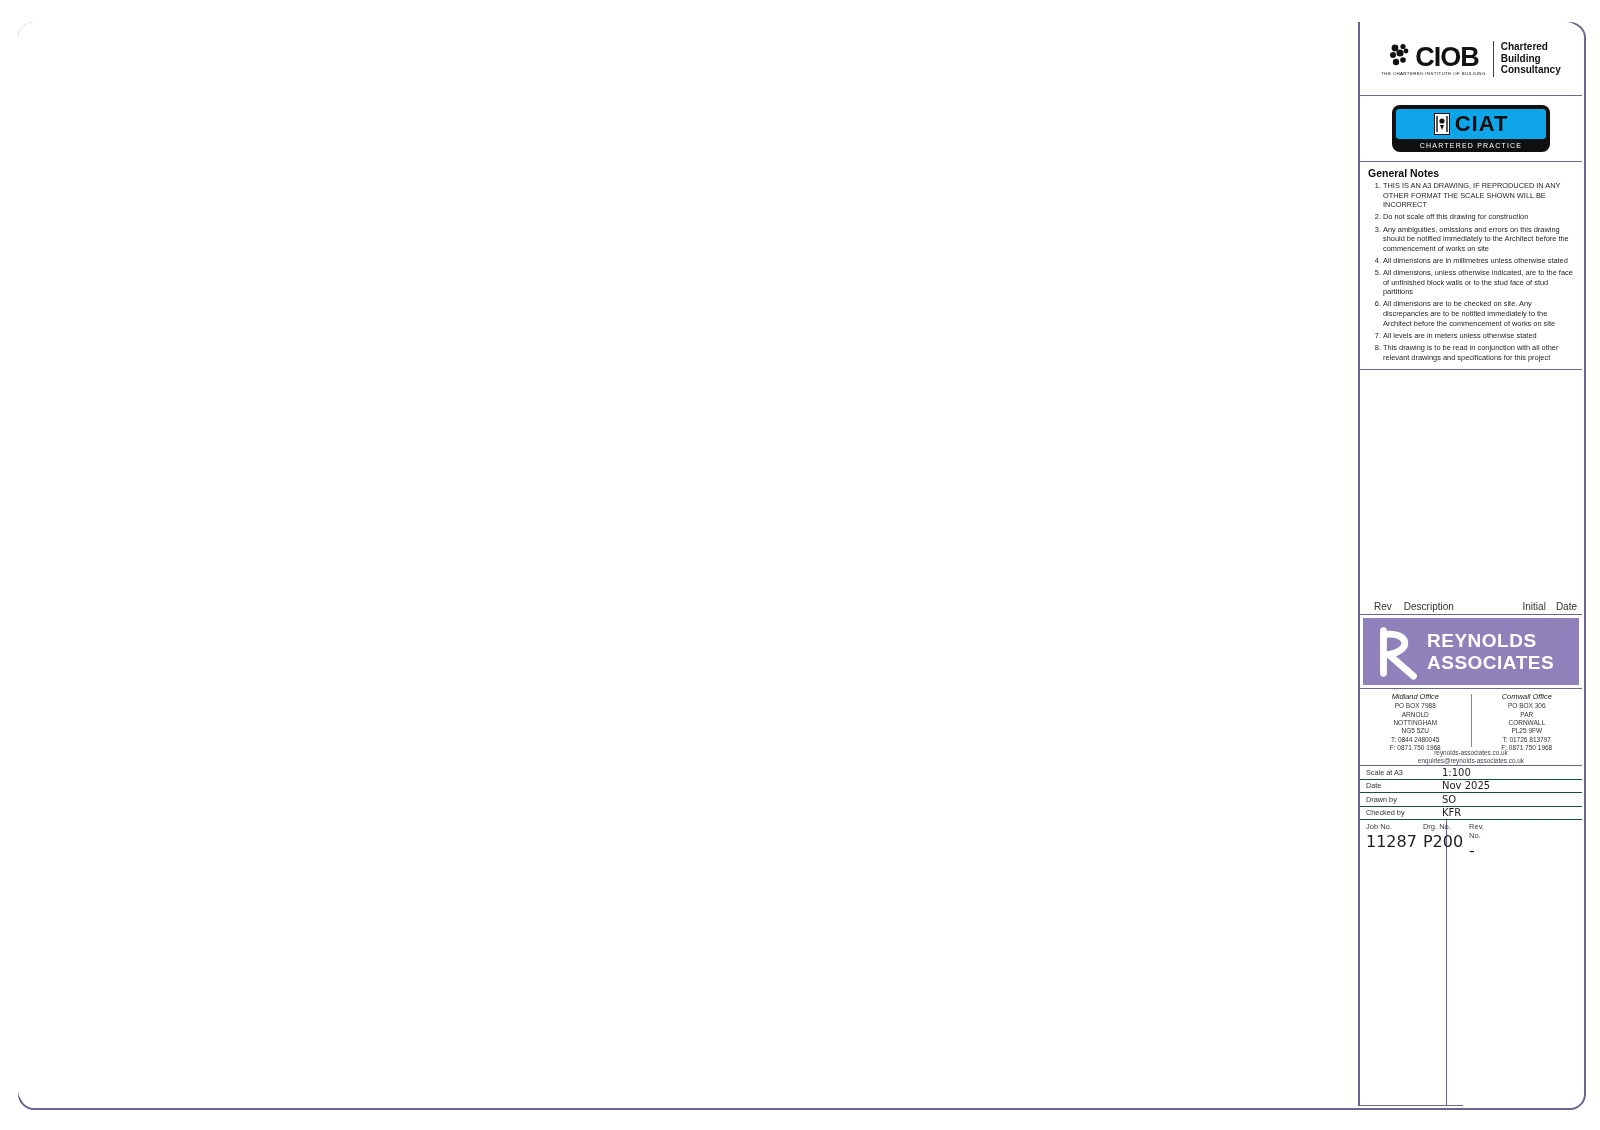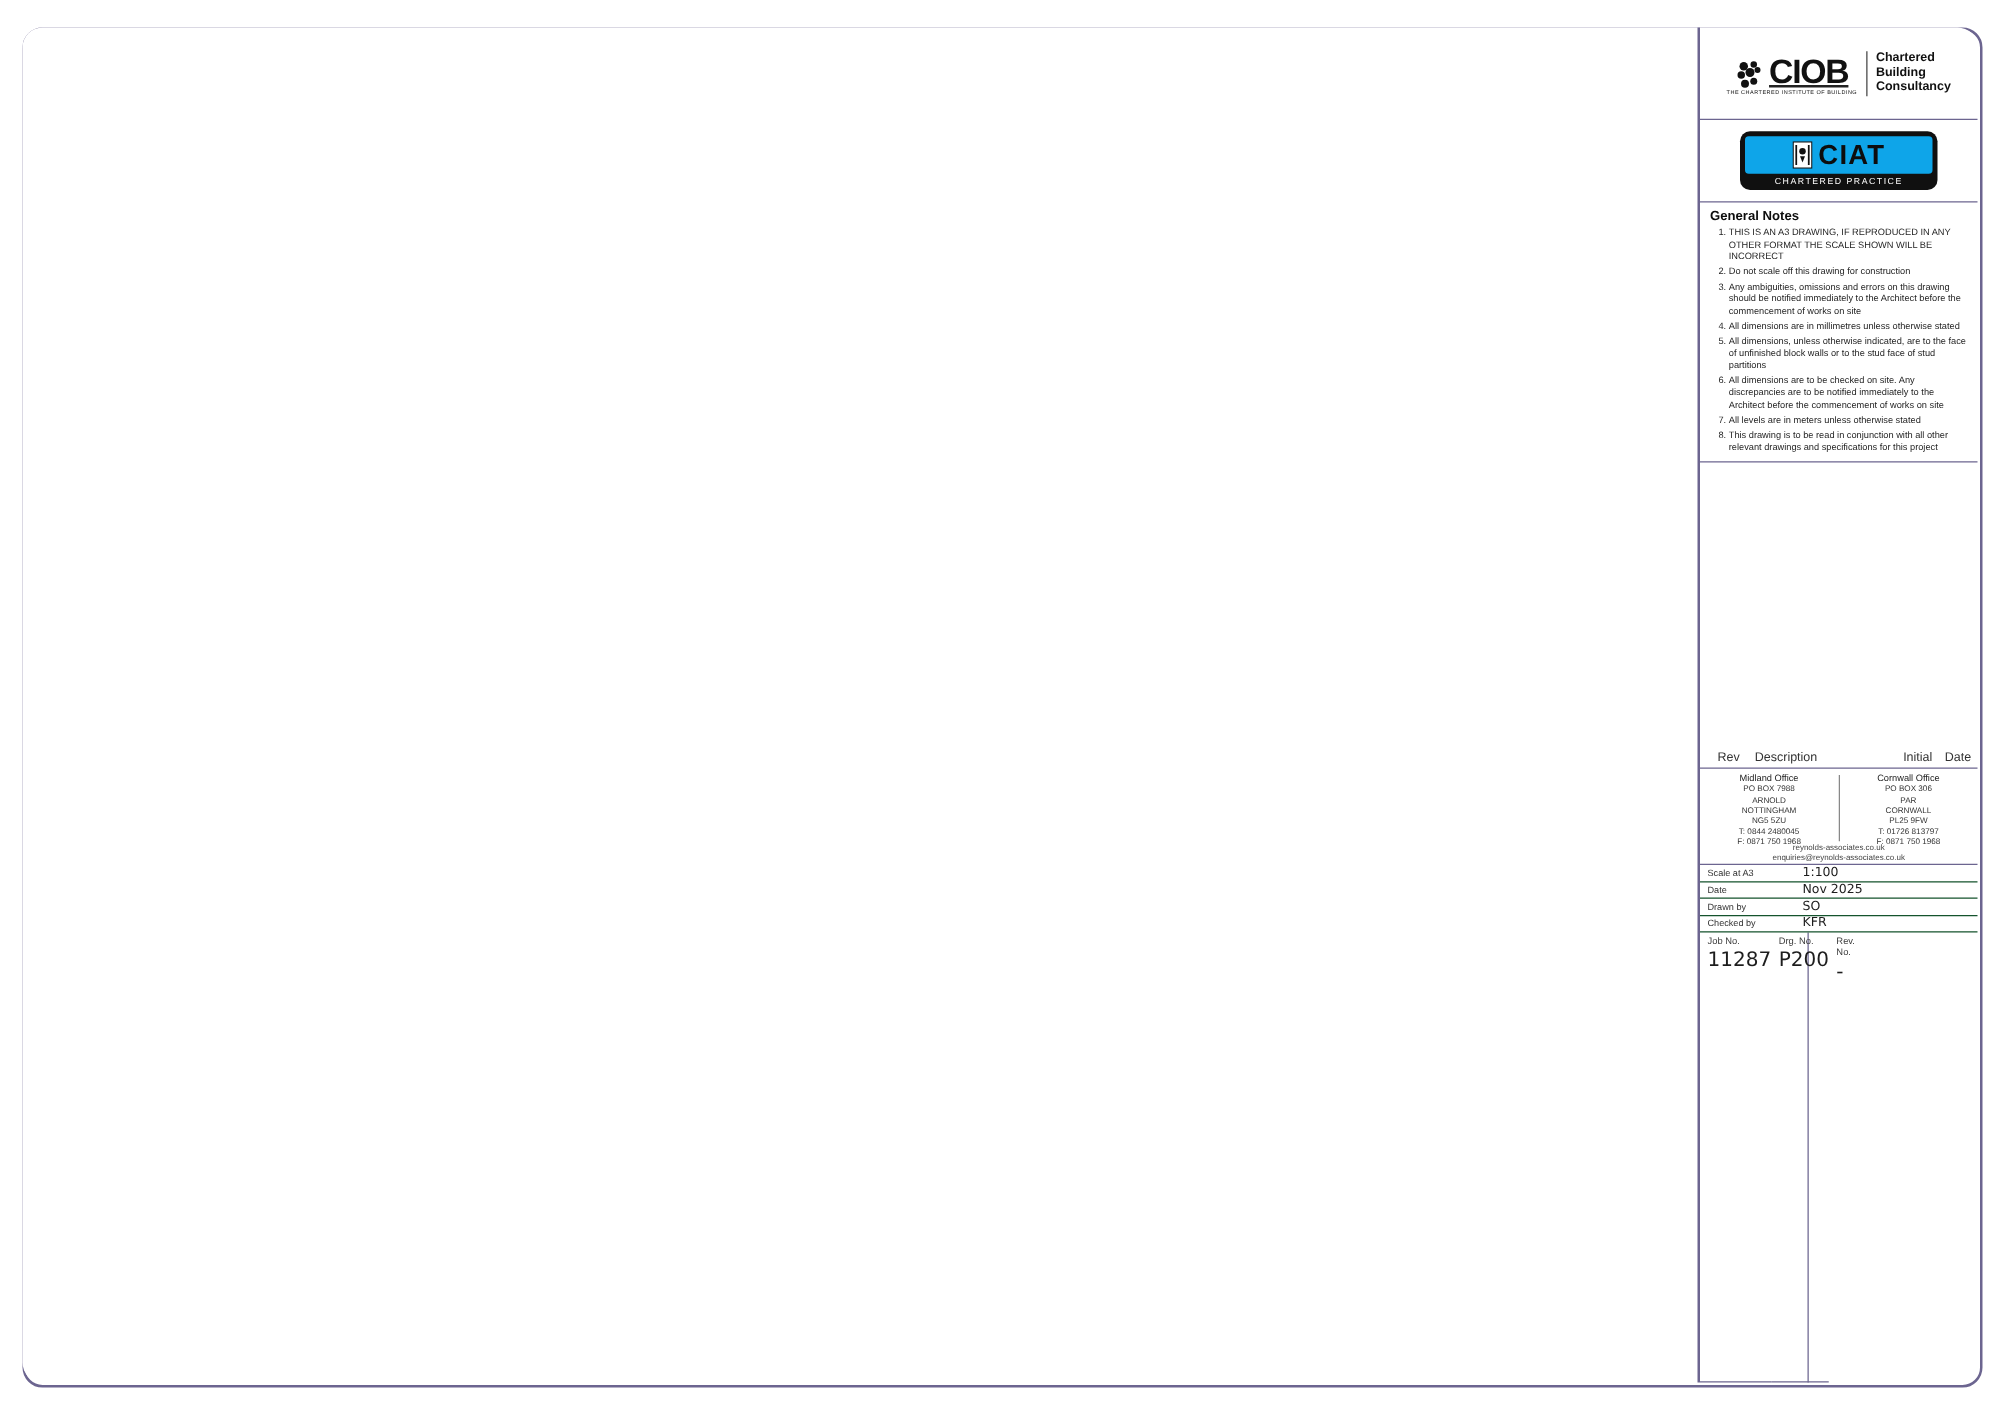--- a/index.html
+++ b/index.html
@@ -26,21 +26,21 @@
   
   .watermark{position:absolute;left:1217px;top:940px;width:230px;height:70px;
              transform:rotate(-90deg);font-size:56px;font-weight:800;color:#bcbcbe;
              letter-spacing:1px;white-space:nowrap;}
   
   .tb{position:absolute;right:0;top:0;bottom:0;width:222px;border-left:2px solid #6c6590;
       display:flex;flex-direction:column;}
   .tb-sec{border-bottom:1.5px solid #6c6590;box-sizing:border-box;position:relative;}
   .tb-ciob{height:74px;display:flex;align-items:center;justify-content:center;gap:7px;}
   .ciob-left{display:flex;flex-direction:column;align-items:center;}
-  .ciob-row{display:flex;align-items:flex-end;gap:3px;text-decoration:underline;}
+  .ciob-row{display:flex;align-items:flex-start;gap:3px;}
   .ciob-acronym{font-size:27px;font-weight:800;color:#111;letter-spacing:-1px;}
   .ciob-strap{font-size:4.4px;color:#111;letter-spacing:.4px;margin-top:-2px;}
   .ciob-div{width:1px;height:36px;background:#444;}
   .ciob-desig{font-size:10px;font-weight:700;color:#111;line-height:1.18;}
   .tb-ciat{height:66px;display:flex;align-items:center;justify-content:center;}
   .ciat-box{width:150px;background:#101010;border-radius:8px;padding:4px 4px 3px 4px;}
   .ciat-inner{background:#0ea5e9;border-radius:3px;display:flex;align-items:center;justify-content:center;gap:5px;height:30px;}
   .ciat-acronym{font-size:22px;font-weight:800;color:#0d0d0d;letter-spacing:1px;}
   .ciat-label{color:#fff;font-size:7px;letter-spacing:1.2px;text-align:center;margin-top:3px;}
   .tb-notes{height:208px;padding:5px 8px;}
@@ -49,21 +49,21 @@
   .notes-list li{margin-bottom:2.5px;}
   .tb-rev{height:245px;}
   .rev-hdr{position:absolute;bottom:2px;left:14px;right:5px;display:flex;font-size:10px;color:#333;justify-content:space-between;}
   .rev-hdr .rh-rev{margin-right:12px;} .rev-hdr .rh-desc{flex:1;}
   .rev-hdr .rh-init{margin-right:10px;}
   .tb-practice{height:74px;padding:3px;}
   .practice-box{height:100%;background:#9181bb;display:flex;align-items:center;box-sizing:border-box;padding:4px 6px;}
   .practice-name{color:#fff;font-weight:700;font-size:19px;letter-spacing:.5px;line-height:1.12;}
   .tb-offices{height:60px;display:flex;align-items:stretch;padding-top:3px;box-sizing:border-box;border-bottom:none;}
   .office{flex:1;text-align:center;font-size:6.5px;line-height:1.28;color:#333;}
-  .office-name{font-size:7.4px;color:#222;margin-bottom:1px;}
+  .office-name{font-size:7.4px;color:#222;margin-bottom:1px;font-style:italic;}
   .office-div{width:1px;background:#888;margin:2px 0;}
   .tb-web{height:17px;text-align:center;font-size:6.4px;color:#444;line-height:1.3;}
   .tb-job{height:113px;padding:4px 8px;}
   .tb-label{font-size:7.5px;color:#3d3d3d;}
   .big-lines{margin-top:4px;font-size:15.5px;color:#3a3a3a;line-height:1.14;font-family:"DejaVu Sans",sans-serif;}
   .tb-drawing{height:74px;padding:4px 8px;}
   .tb-meta{height:54px;display:flex;flex-direction:column;border-bottom:none;}
   .meta-row{height:13.5px;display:flex;align-items:center;border-bottom:1px solid #14532d;}
   .meta-label{width:76px;padding-left:6px;font-size:7.3px;color:#333;}
   .meta-value{font-size:10px;color:#1d1d1d;font-family:"DejaVu Sans",sans-serif;}
@@ -414,20 +414,35 @@
 
   <div class="tb-sec tb-rev">
     <div class="rev-hdr">
       <span class="rh-rev">Rev</span>
       <span class="rh-desc">Description</span>
       <span class="rh-init">Initial</span>
       <span>Date</span>
     </div>
   </div>
 
+  <div class="tb-sec tb-practice">
+    <div class="practice-box">
+      <svg width="58" height="58" viewBox="0 0 60 60">
+        <g stroke="#fff" stroke-width="7" fill="none" stroke-linecap="round">
+          <path d="M15 8 V52"></path>
+          <path d="M15 12 C42 8 46 30 17 33"></path>
+          <path d="M22 34 L46 55"></path>
+        </g>
+      </svg>
+      <div class="practice-name">
+        <div>REYNOLDS</div>
+        <div>ASSOCIATES</div>
+      </div>
+    </div>
+  </div>
 
   <div class="tb-offices">
     <div class="office">
       <div class="office-name">Midland Office</div>
       <div>
             <div>PO BOX 7988</div>
             <div>ARNOLD</div>
             <div>NOTTINGHAM</div>
             <div>NG5 5ZU</div>
             <div>T:  0844 2480045</div>

